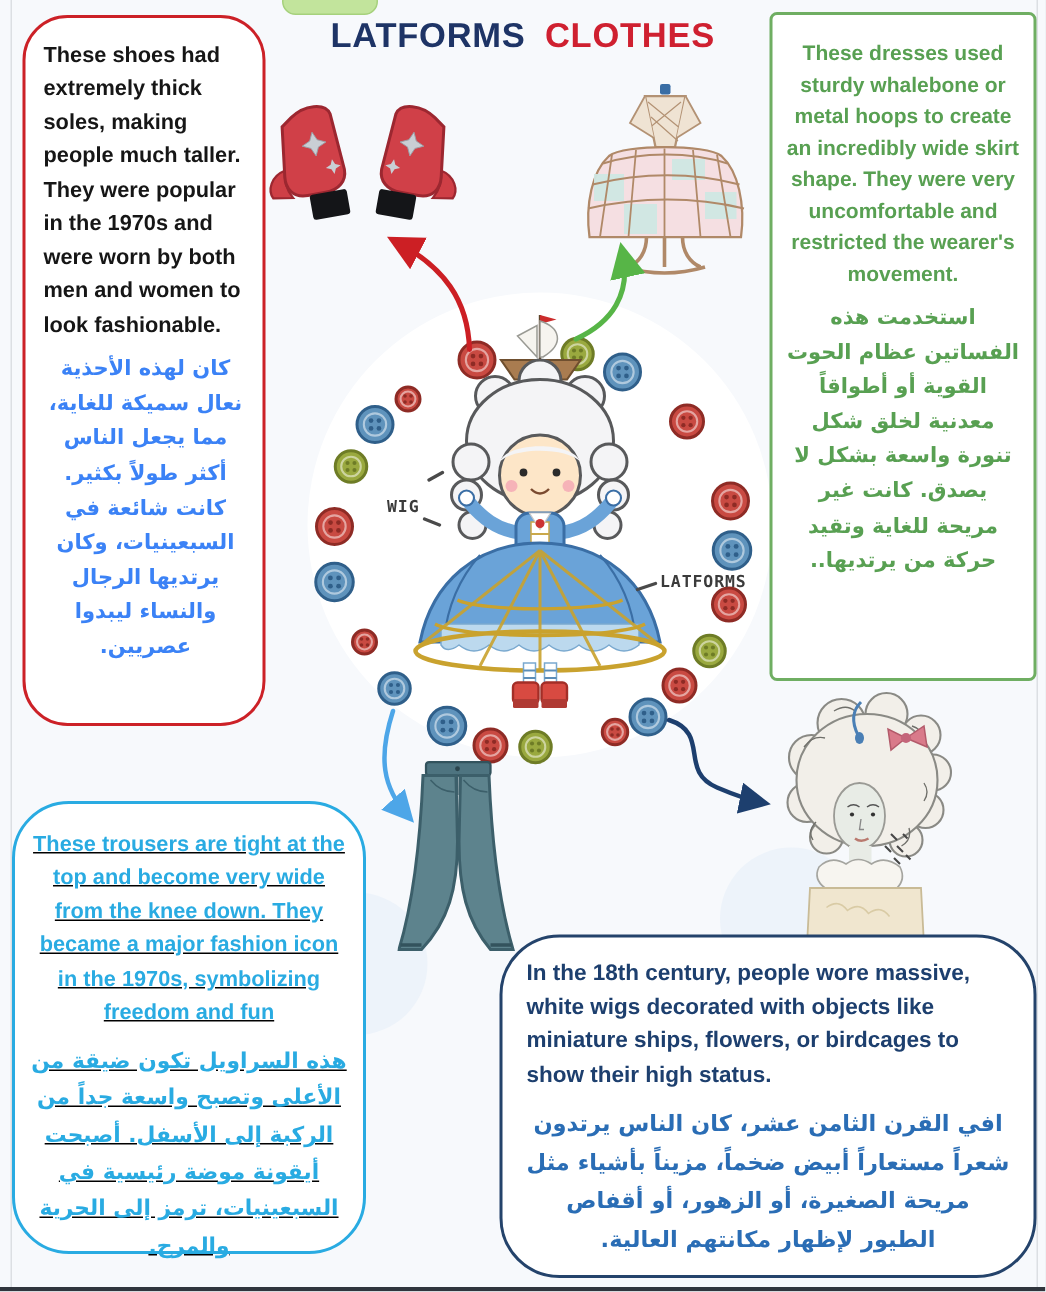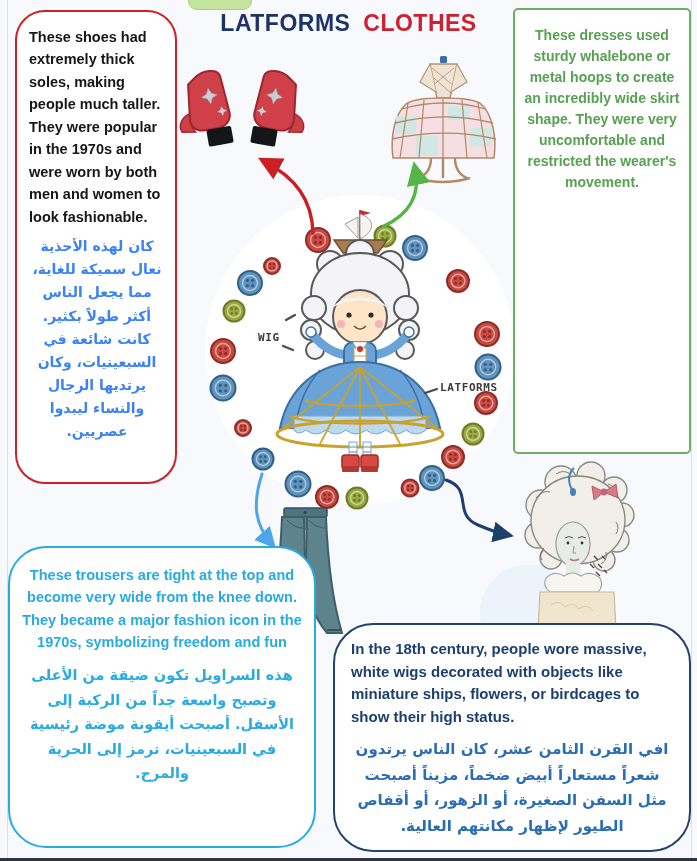--- a/index.html
+++ b/index.html
@@ -17,22 +17,22 @@
   .card p{margin:0;}
   .card .ar{direction:rtl;font-family:"DejaVu Sans",sans-serif;text-align:center;}
   .card-shoes{left:15px;top:10px;width:162px;height:474px;border:2px solid #cc2127;
               border-radius:30px;padding:14px 10px 8px 12px;}
   .card-shoes .en{font-size:14.5px;font-weight:700;color:#161616;line-height:1.55;text-align:left;}
   .card-shoes .ar{font-size:14px;font-weight:700;color:#3b82f6;line-height:1.65;margin-top:7px;}
   .card-dresses{left:513px;top:8px;width:178px;height:446px;border:2px solid #6fae62;
                 border-radius:5px;padding:15px 8px;}
   .card-dresses .en{font-size:14px;font-weight:700;color:#58a052;line-height:1.5;text-align:center;}
   .card-dresses .ar{font-size:14px;font-weight:700;color:#58a052;line-height:1.65;margin-top:8px;}
-  .card-trousers{left:8px;top:546px;width:308px;height:302px;border:2px solid #29abe2;
-                 border-radius:38px;padding:16px 10px;}
+  .card-trousers{left:8px;top:534px;width:236px;height:302px;border:2px solid #29abe2;
+                 border-radius:38px;padding:16px 10px;text-decoration:underline;}
   .card-trousers .en{font-size:14.5px;font-weight:700;color:#29abe2;line-height:1.55;text-align:center;}
   .card-trousers .ar{font-size:14.5px;font-weight:700;color:#29abe2;line-height:1.7;margin-top:9px;}
   .card-wigs{left:333px;top:623px;width:358px;height:229px;border:2px solid #24436b;
              border-radius:40px;padding:13px 16px;}
   .card-wigs .en{font-size:15px;font-weight:700;color:#1d3f6e;line-height:1.5;text-align:left;}
   .card-wigs .ar{font-size:15px;font-weight:700;color:#2a6db5;line-height:1.7;margin-top:9px;}
   .illus{position:absolute;}
   .tag{position:absolute;font-size:11px;font-weight:700;color:#3b3b3b;letter-spacing:.6px;
        font-family:"DejaVu Sans Mono",monospace;}
   .overlay{position:absolute;left:0;top:0;pointer-events:none;}
@@ -391,25 +391,26 @@
   <div class="tag" style="left:258px;top:331px;">WIG</div>
   <div class="tag" style="left:440px;top:381px;">LATFORMS</div>
 
   <div class="card card-shoes">
     <p class="en">These shoes had extremely thick soles, making people much taller. They were popular in the 1970s and were worn by both men and women to look fashionable.</p>
     <p class="ar" dir="rtl">كان لهذه الأحذية نعال سميكة للغاية، مما يجعل الناس أكثر طولاً بكثير. كانت شائعة في السبعينيات، وكان يرتديها الرجال والنساء ليبدوا عصريين.</p>
   </div>
 
   <div class="card card-dresses">
     <p class="en">These dresses used sturdy whalebone or metal hoops to create an incredibly wide skirt shape. They were very uncomfortable and restricted the wearer's movement.</p>
+    <p class="ar" dir="rtl">استخدمت هذه الفساتين عظام الحوت القوية أو أطواقاً معدنية لخلق شكل تنورة واسعة بشكل لا يصدق. كانت غير مريحة للغاية وتقيد حركة من يرتديها..</p>
   </div>
 
   <div class="card card-trousers">
     <p class="en">These trousers are tight at the top and become very wide from the knee down. They became a major fashion icon in the 1970s, symbolizing freedom and fun</p>
     <p class="ar" dir="rtl">هذه السراويل تكون ضيقة من الأعلى وتصبح واسعة جداً من الركبة إلى الأسفل. أصبحت أيقونة موضة رئيسية في السبعينيات، ترمز إلى الحرية والمرح.</p>
   </div>
 
   <div class="card card-wigs">
     <p class="en">In the 18th century, people wore massive, white wigs decorated with objects like miniature ships, flowers, or birdcages to show their high status.</p>
-    <p class="ar" dir="rtl">افي القرن الثامن عشر، كان الناس يرتدون شعراً مستعاراً أبيض ضخماً، مزيناً أصبحت مثل السفن الصغيرة، أو الزهور، أو أقفاص الطيور لإظهار مكانتهم العالية.</p>
+    <p class="ar" dir="rtl">افي القرن الثامن عشر، كان الناس يرتدون شعراً مستعاراً أبيض ضخماً، مزيناً بأشياء مثل مريحة الصغيرة، أو الزهور، أو أقفاص الطيور لإظهار مكانتهم العالية.</p>
   </div>
 
 </div>
 
 </body></html>

